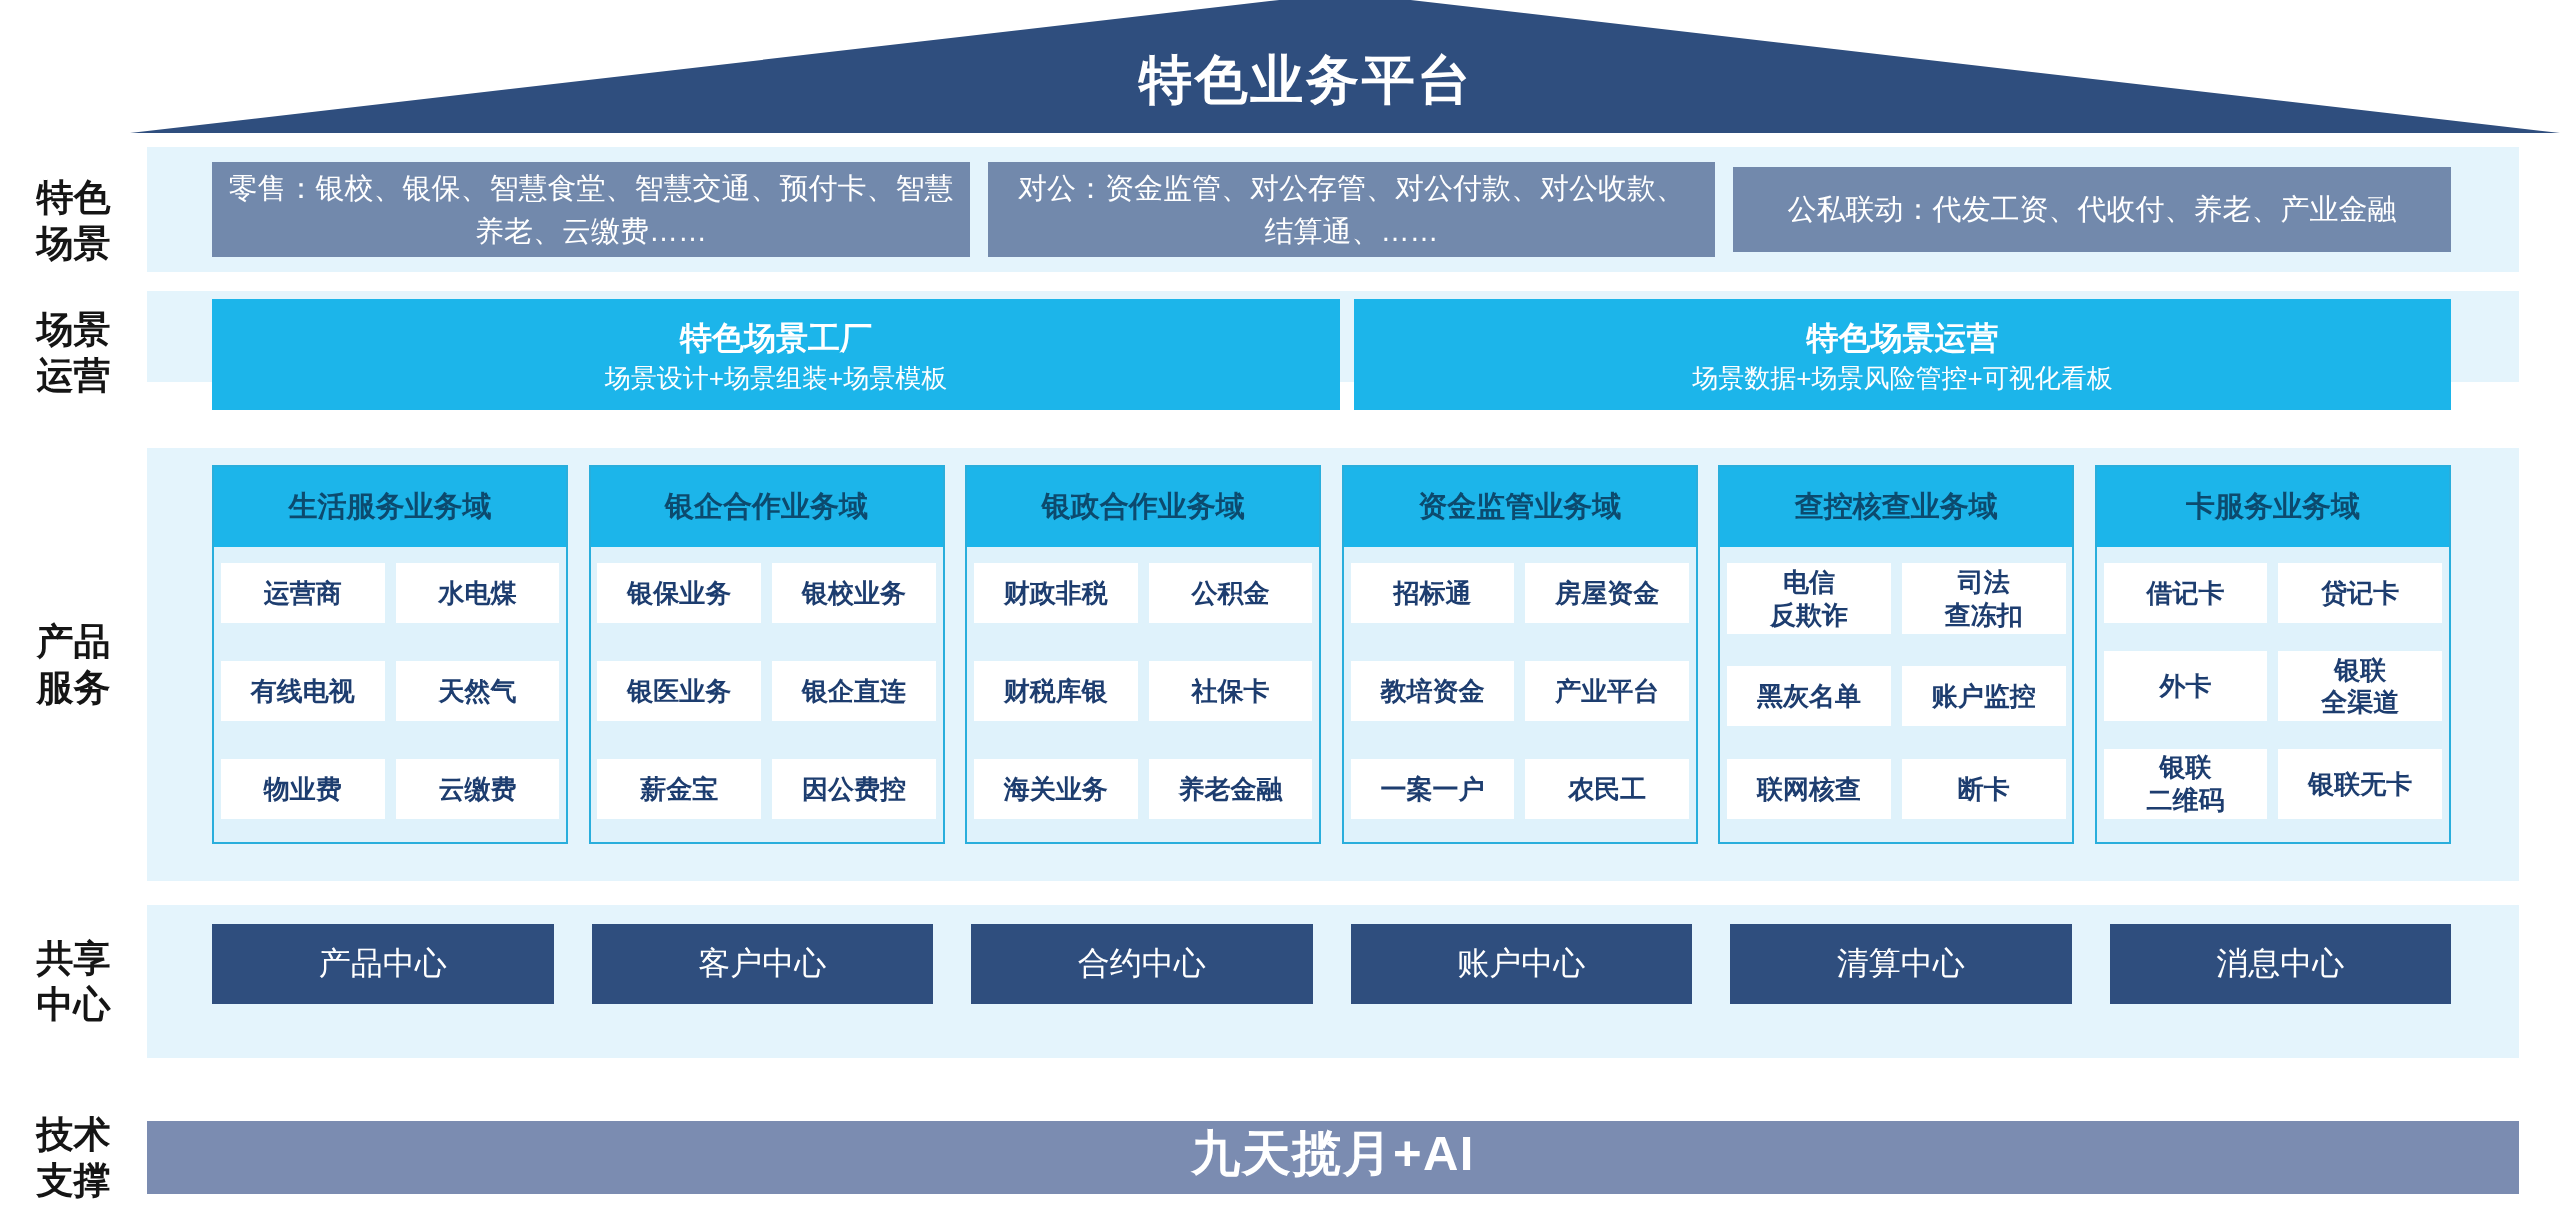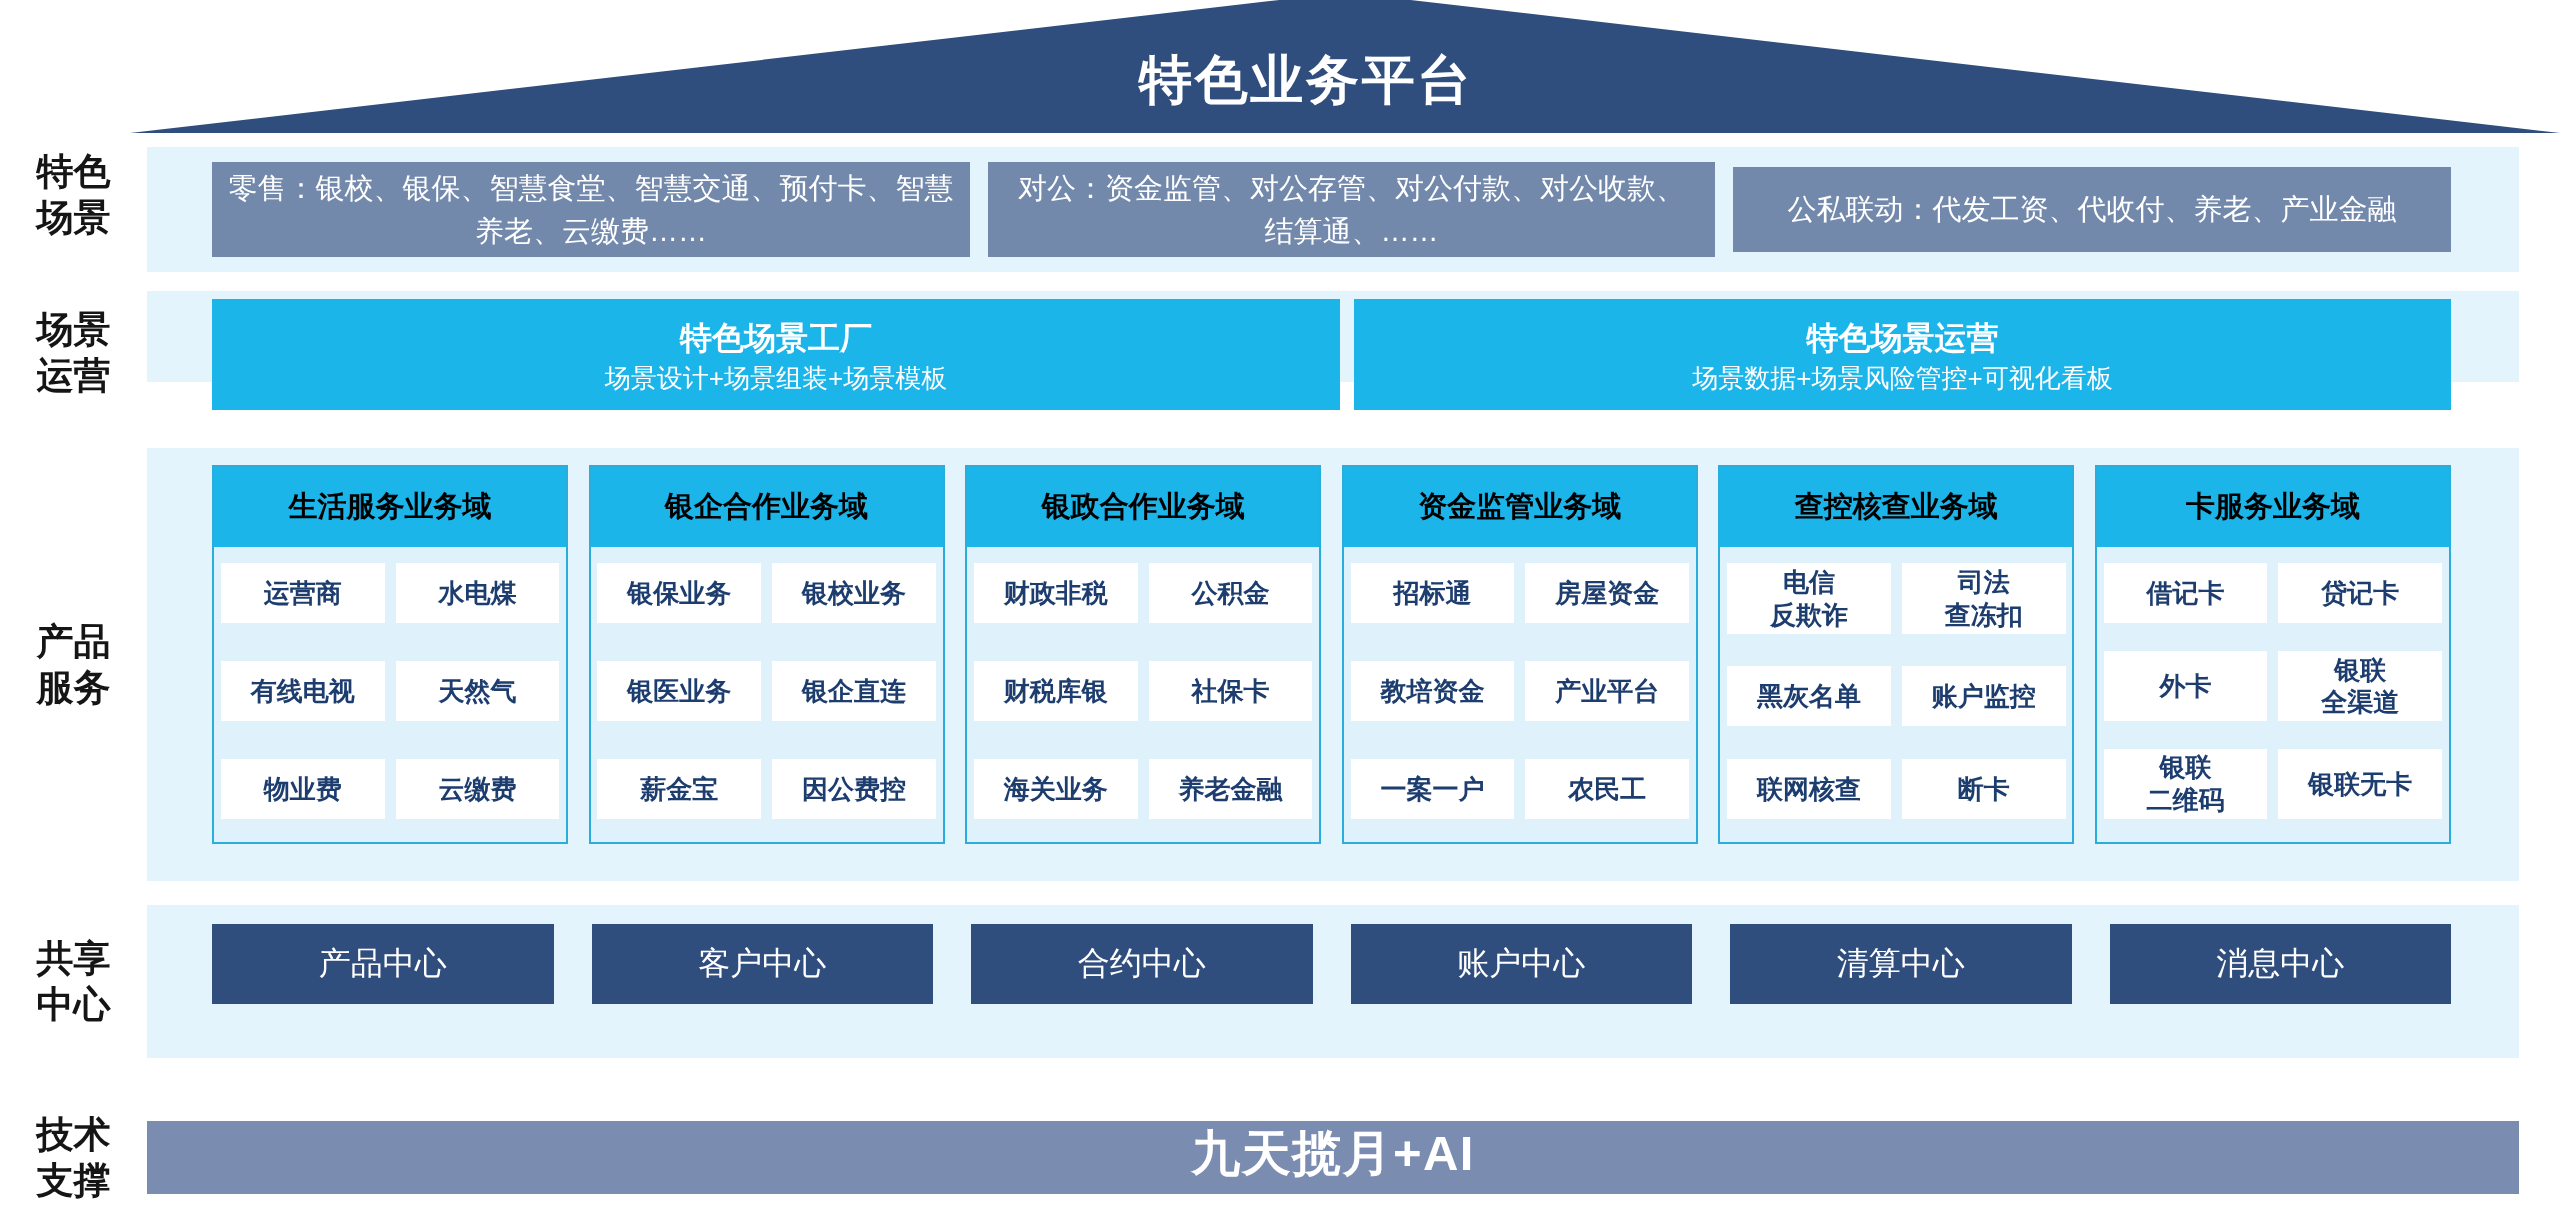--- a/index.html
+++ b/index.html
@@ -49,21 +49,21 @@
   .operation-box-subtitle{font-size:26px;font-weight:normal;}
   .band-products{top:448px;height:433px;display:grid;grid-template-columns:repeat(6,1fr);column-gap:20.5px;}
   .product-column{
     margin-top:17px;height:379px;box-sizing:border-box;
     border:2.1px solid #29AEDC;background:#DFF2FB;
     display:flex;flex-direction:column;
   }
   .product-column-header{
     height:80px;flex:0 0 80px;background:#1CB5EA;
     display:flex;align-items:center;justify-content:center;
-    color:#000000;font-size:29px;font-weight:bold;white-space:nowrap;
+    color:#0c4a6e;font-size:29px;font-weight:bold;white-space:nowrap;
   }
   .product-column-body{
     flex:1;display:flex;flex-direction:column;justify-content:space-between;
     box-sizing:border-box;padding:16.4px 6.8px 23px 6.8px;
   }
   .product-row{display:grid;grid-template-columns:1fr 1fr;column-gap:11px;border-radius:8px;}
   .product-item{
     background:#ffffff;min-height:60px;box-sizing:border-box;padding:2.7px 4.1px;
     display:flex;align-items:center;justify-content:center;text-align:center;
     color:#1D3D6F;font-size:26px;font-weight:600;line-height:1.25;white-space:pre-line;
@@ -81,21 +81,21 @@
   .tech-bar-label{color:#ffffff;font-size:49px;font-weight:bold;letter-spacing:1.4px;}
 </style>
 </head>
 <body>
 
 <div id="canvas">
 
   <div class="roof"></div>
   <div class="roof-title">特色业务平台</div>
 
-  <div class="side-label" style="top:132px;height:125px;">特色
+  <div class="side-label" style="top:158px;height:125px;">特色
 场景</div>
   <div class="side-label" style="top:291px;height:123px;">场景
 运营</div>
   <div class="side-label" style="top:448px;height:433px;">产品
 服务</div>
   <div class="side-label" style="top:905px;height:153px;">共享
 中心</div>
   <div class="side-label" style="top:1121px;height:73px;">技术
 支撑</div>
 

